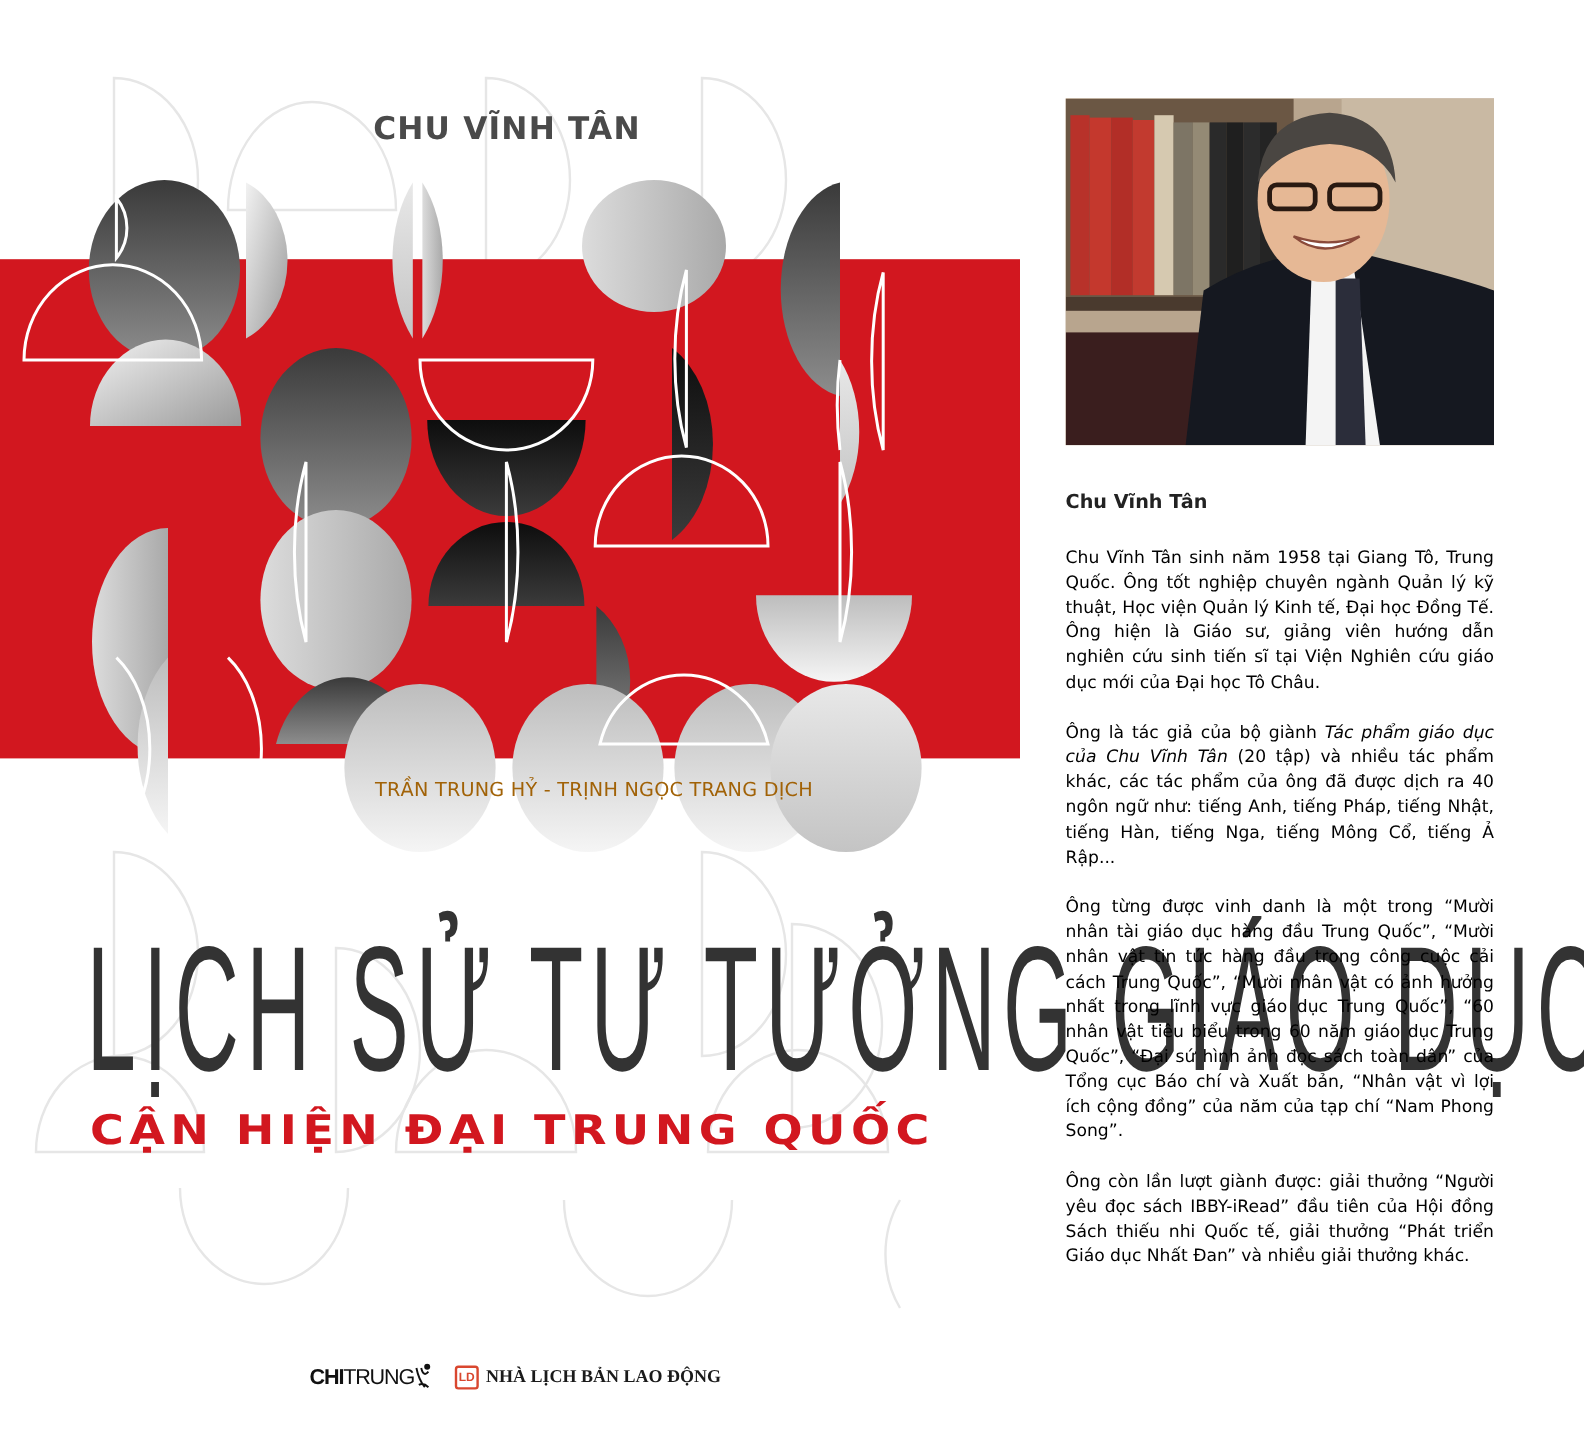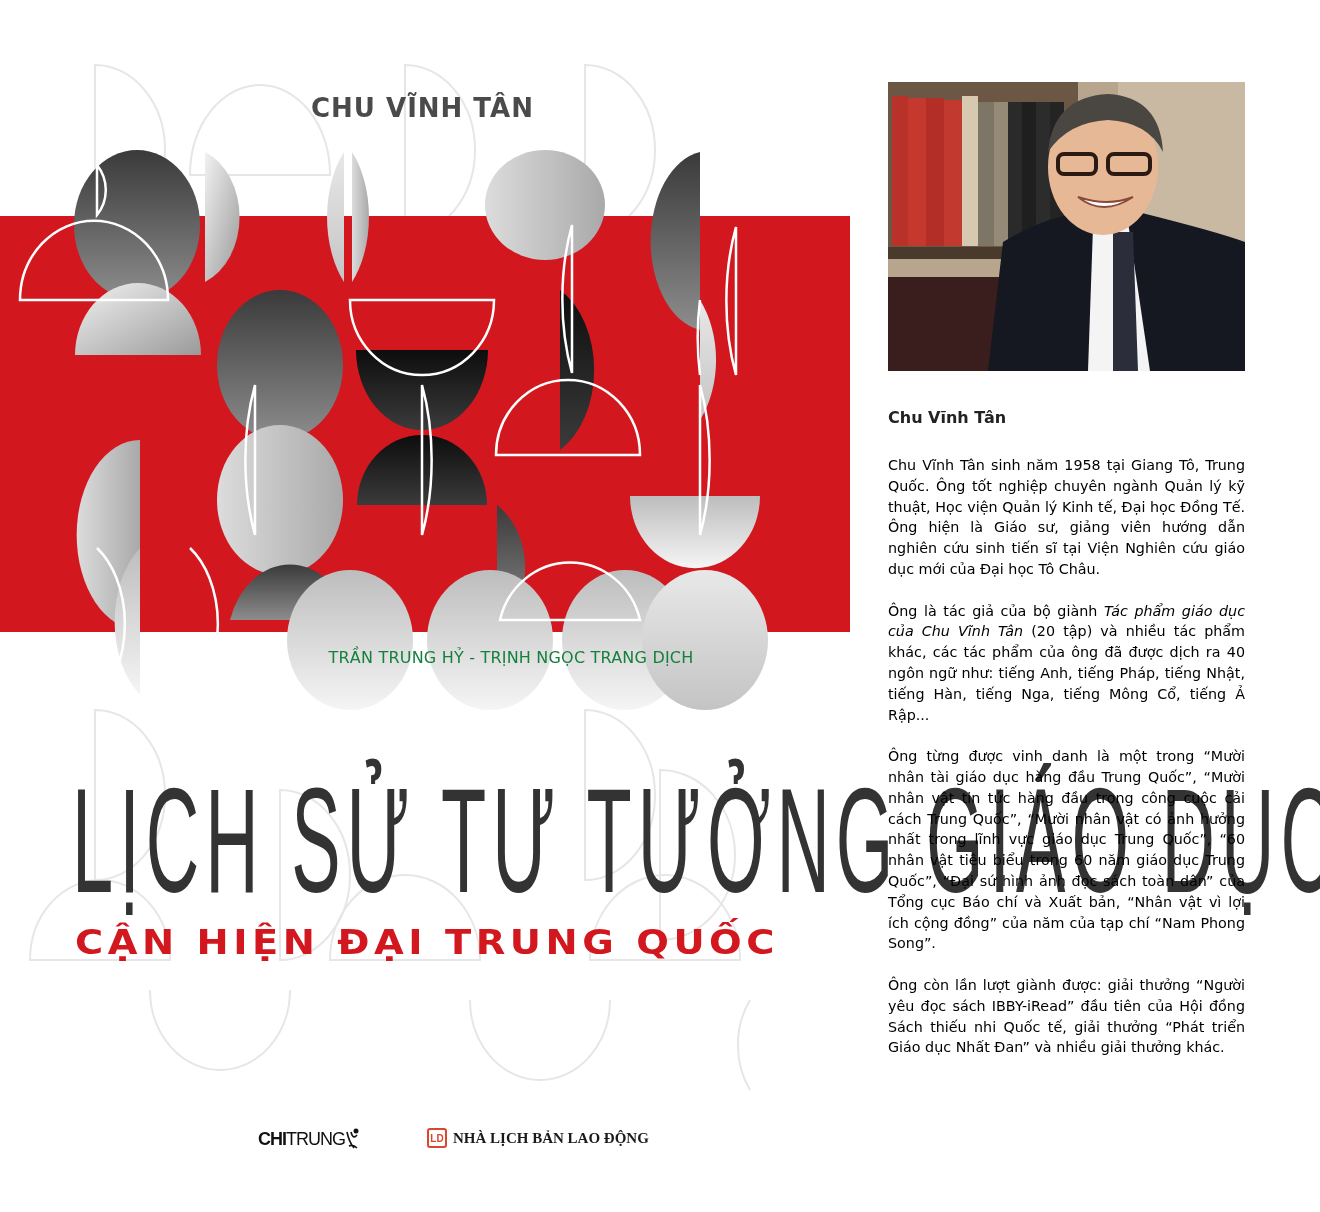--- a/index.html
+++ b/index.html
@@ -7,35 +7,35 @@
 
   
   .cover { position:absolute; left:0; top:0; width:870px; height:1212px; }
   .bg-shapes { position:absolute; left:0; top:0; width:870px; height:1212px; }
 
   .author-top { position:absolute; left:0; width:845px; top:93px; text-align:center;
     font-family:"DejaVu Sans", sans-serif; font-weight:bold; font-size:26px; letter-spacing:1px; color:#4a4a4a; }
 
   .art { position:absolute; left:0; top:0; width:870px; height:720px; }
 
-  .translators { position:absolute; left:276px; width:470px; top:648px; text-align:center;
-    font-family:"DejaVu Sans", sans-serif; font-size:16px; color:#15803d; letter-spacing:0.2px; }
+  .translators { position:absolute; left:260px; width:470px; top:648px; text-align:center;
+    font-family:"DejaVu Sans", sans-serif; font-size:16px; color:#a16207; letter-spacing:0.2px; }
 
   .title-main { position:absolute; left:72px; top:768px; width:720px; height:140px;
     font-family:"Liberation Sans", sans-serif; font-size:74px; color:#333333; letter-spacing:6px;
     transform:scaleY(2.0); transform-origin:left top; white-space:nowrap; line-height:1; }
   .title-sub { position:absolute; left:75px; top:922px; width:700px;
     font-family:"DejaVu Sans", sans-serif; font-weight:bold; font-size:34px; color:#d2171f;
     letter-spacing:4px; white-space:nowrap; transform:scaleX(1.13); transform-origin:left top; }
 
-  .logos { position:absolute; left:258px; top:1128px; height:30px; display:flex; align-items:flex-start; gap:18px; }
+  .logos { position:absolute; left:258px; top:1128px; height:30px; display:flex; align-items:flex-end; gap:18px; }
   .logo-chibooks { display:flex; align-items:center; font-family:"Liberation Sans", sans-serif; font-weight:bold; font-size:18px; color:#111; letter-spacing:-1px; }
   .logo-chibooks .chi { font-weight:900; }
   .logo-chibooks .books { font-weight:normal; }
-  .logo-ld { display:flex; align-items:center; gap:6px; font-family:"Liberation Serif", serif; font-weight:bold; font-size:15px; color:#1a1a1a;margin-left:48px; }
+  .logo-ld { display:flex; align-items:center; gap:6px; font-family:"Liberation Serif", serif; font-weight:bold; font-size:15px; color:#1a1a1a; }
   .ld-badge { width:20px; height:20px; border:2px solid #d9472f; border-radius:3px; color:#d9472f; font-family:"Liberation Sans", sans-serif; font-size:10px; font-weight:bold; display:flex; align-items:center; justify-content:center; box-sizing:border-box; }
 
   
   .photo { position:absolute; left:888px; top:82px; width:357px; height:289px; overflow:hidden; background:#b9a48c; }
   .bio-name { position:absolute; left:888px; top:408px; font-family:"DejaVu Sans", sans-serif; font-weight:bold; font-size:16px; color:#222; }
   .bio { position:absolute; left:888px; top:455px; width:357px; font-family:"DejaVu Sans", sans-serif; font-size:14.3px; line-height:20.8px; color:#000000; text-align:justify; }
   .bio p { margin:0 0 20.8px 0; }
   .bio em { font-style:italic; }
 </style>
 </head>

